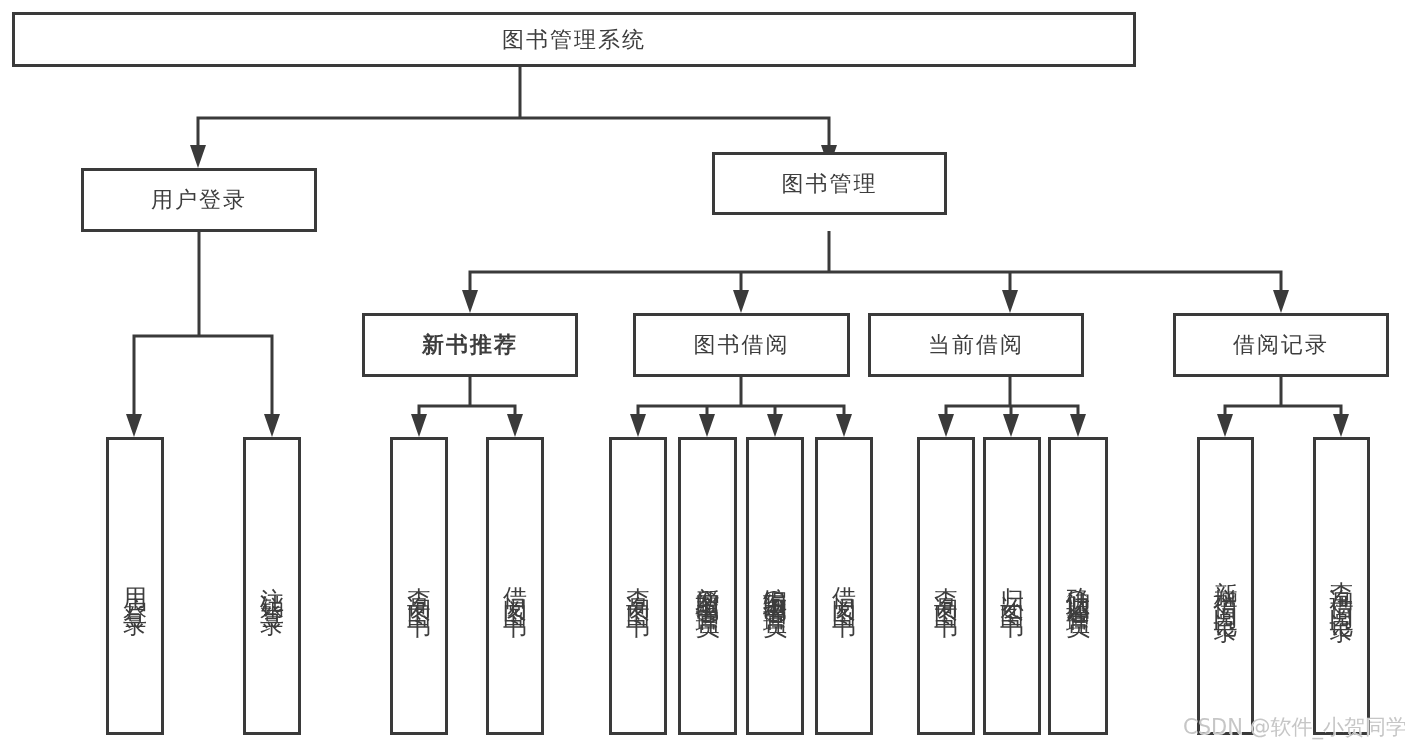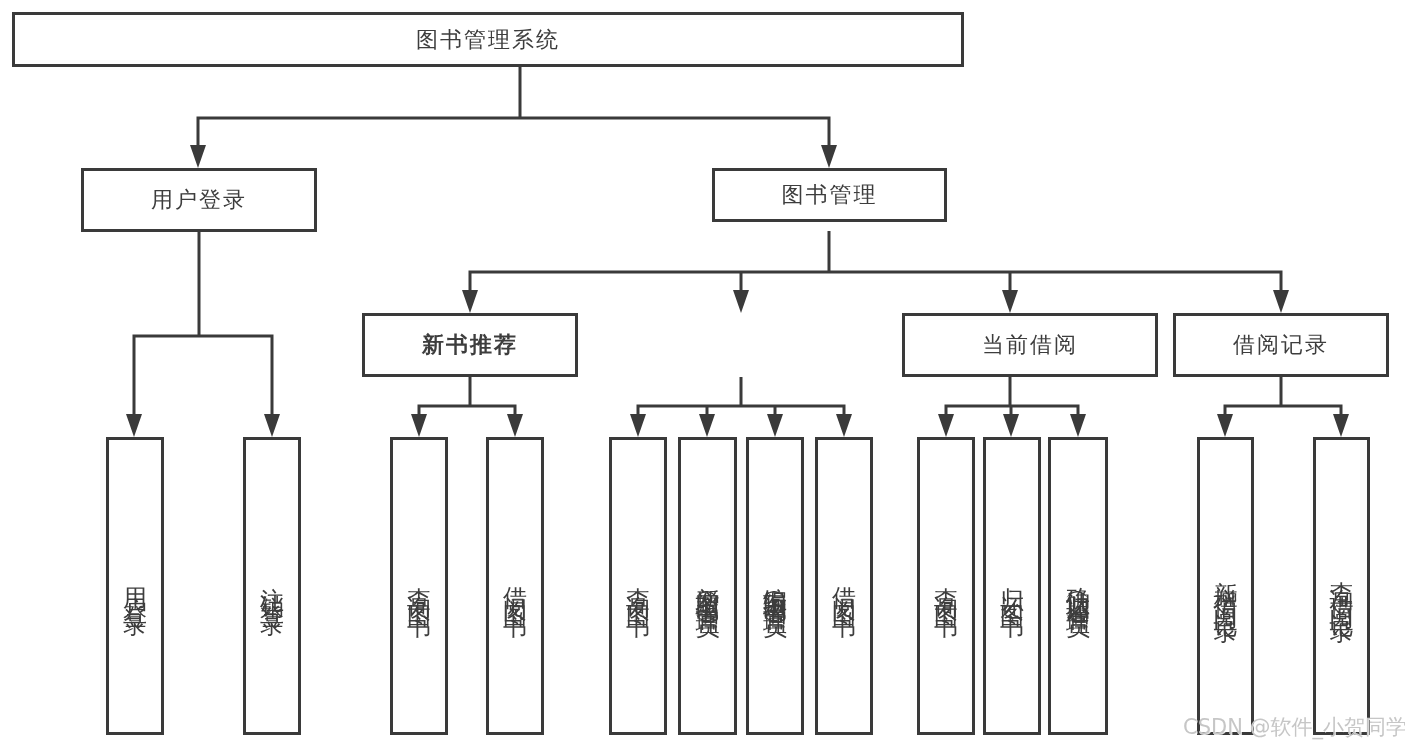--- a/index.html
+++ b/index.html
@@ -78,27 +78,28 @@
     <path d="M1010 377 V406 M946 417 V406 H1078 V417 M1011 406 V417"></path>
     <polygon points="946,437 938,414 954,414"></polygon>
     <polygon points="1011,437 1003,414 1019,414"></polygon>
     <polygon points="1078,437 1070,414 1086,414"></polygon>
 
     <path d="M1281 377 V406 M1225 417 V406 H1341 V417"></path>
     <polygon points="1225,437 1217,414 1233,414"></polygon>
     <polygon points="1341,437 1333,414 1349,414"></polygon>
   </svg>
 
-  <div class="node hbox" style="left:12px;top:12px;width:952px;height:55px;">图书管理系统</div>
+  <div class="node hbox" style="left:12px;top:12px;width:1124px;height:55px;">图书管理系统</div>
 
   <div class="node hbox" style="left:81px;top:168px;width:236px;height:64px;">用户登录</div>
-  <div class="node hbox" style="left:712px;top:168px;width:235px;height:54px;">图书管理</div>
+  <div class="node hbox" style="left:712px;top:152px;width:235px;height:63px;">图书管理</div>
 
   <div class="node hbox" style="left:362px;top:313px;width:216px;height:64px;font-weight:bold;">新书推荐</div>
-  <div class="node hbox" style="left:902px;top:313px;width:256px;height:64px;">当前借阅</div>
+  <div class="node hbox" style="left:633px;top:313px;width:217px;height:64px;">图书借阅</div>
+  <div class="node hbox" style="left:868px;top:313px;width:216px;height:64px;">当前借阅</div>
   <div class="node hbox" style="left:1173px;top:313px;width:216px;height:64px;">借阅记录</div>
 
   <div class="node vbox" style="left:106px;top:437px;width:58px;height:298px;">用户登录</div>
   <div class="node vbox" style="left:243px;top:437px;width:58px;height:298px;">注销登录</div>
 
   <div class="node vbox" style="left:390px;top:437px;width:58px;height:298px;">查询图书</div>
   <div class="node vbox" style="left:486px;top:437px;width:58px;height:298px;">借阅图书</div>
 
   <div class="node vbox" style="left:609px;top:437px;width:58px;height:298px;">查询图书</div>
   <div class="node vbox long" style="left:678px;top:437px;width:59px;height:298px;">新增图书（管理员）</div>

